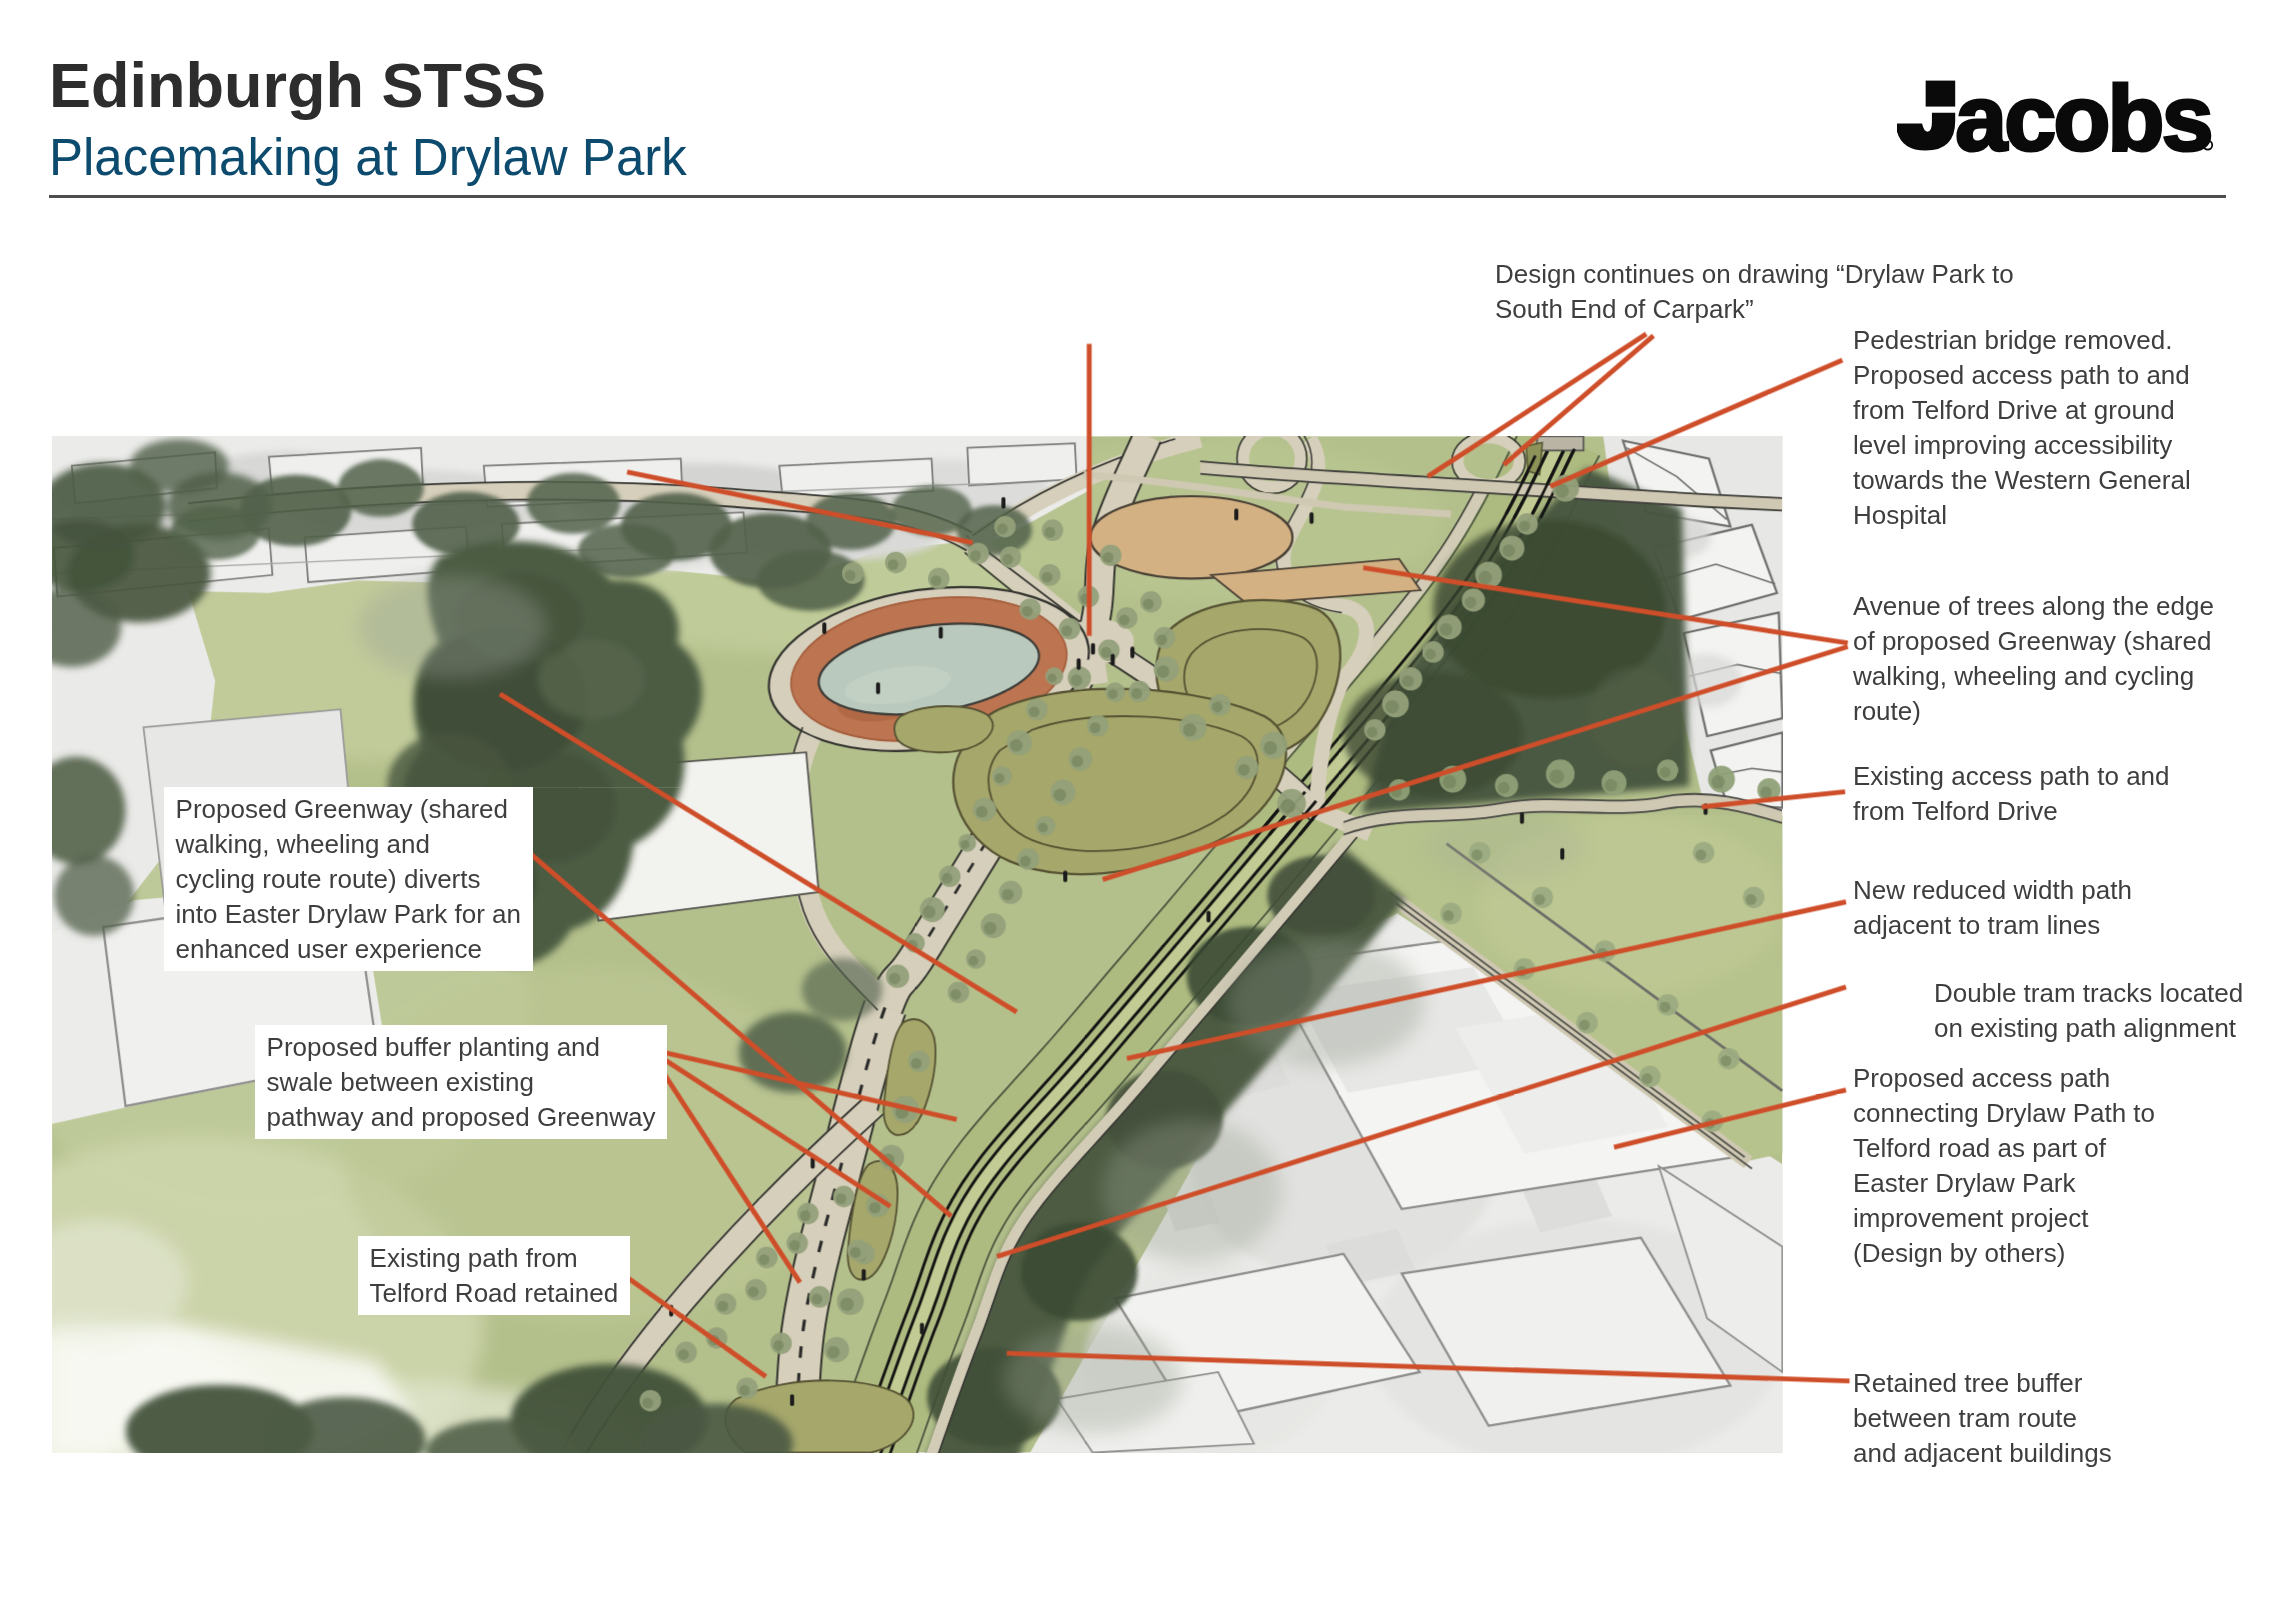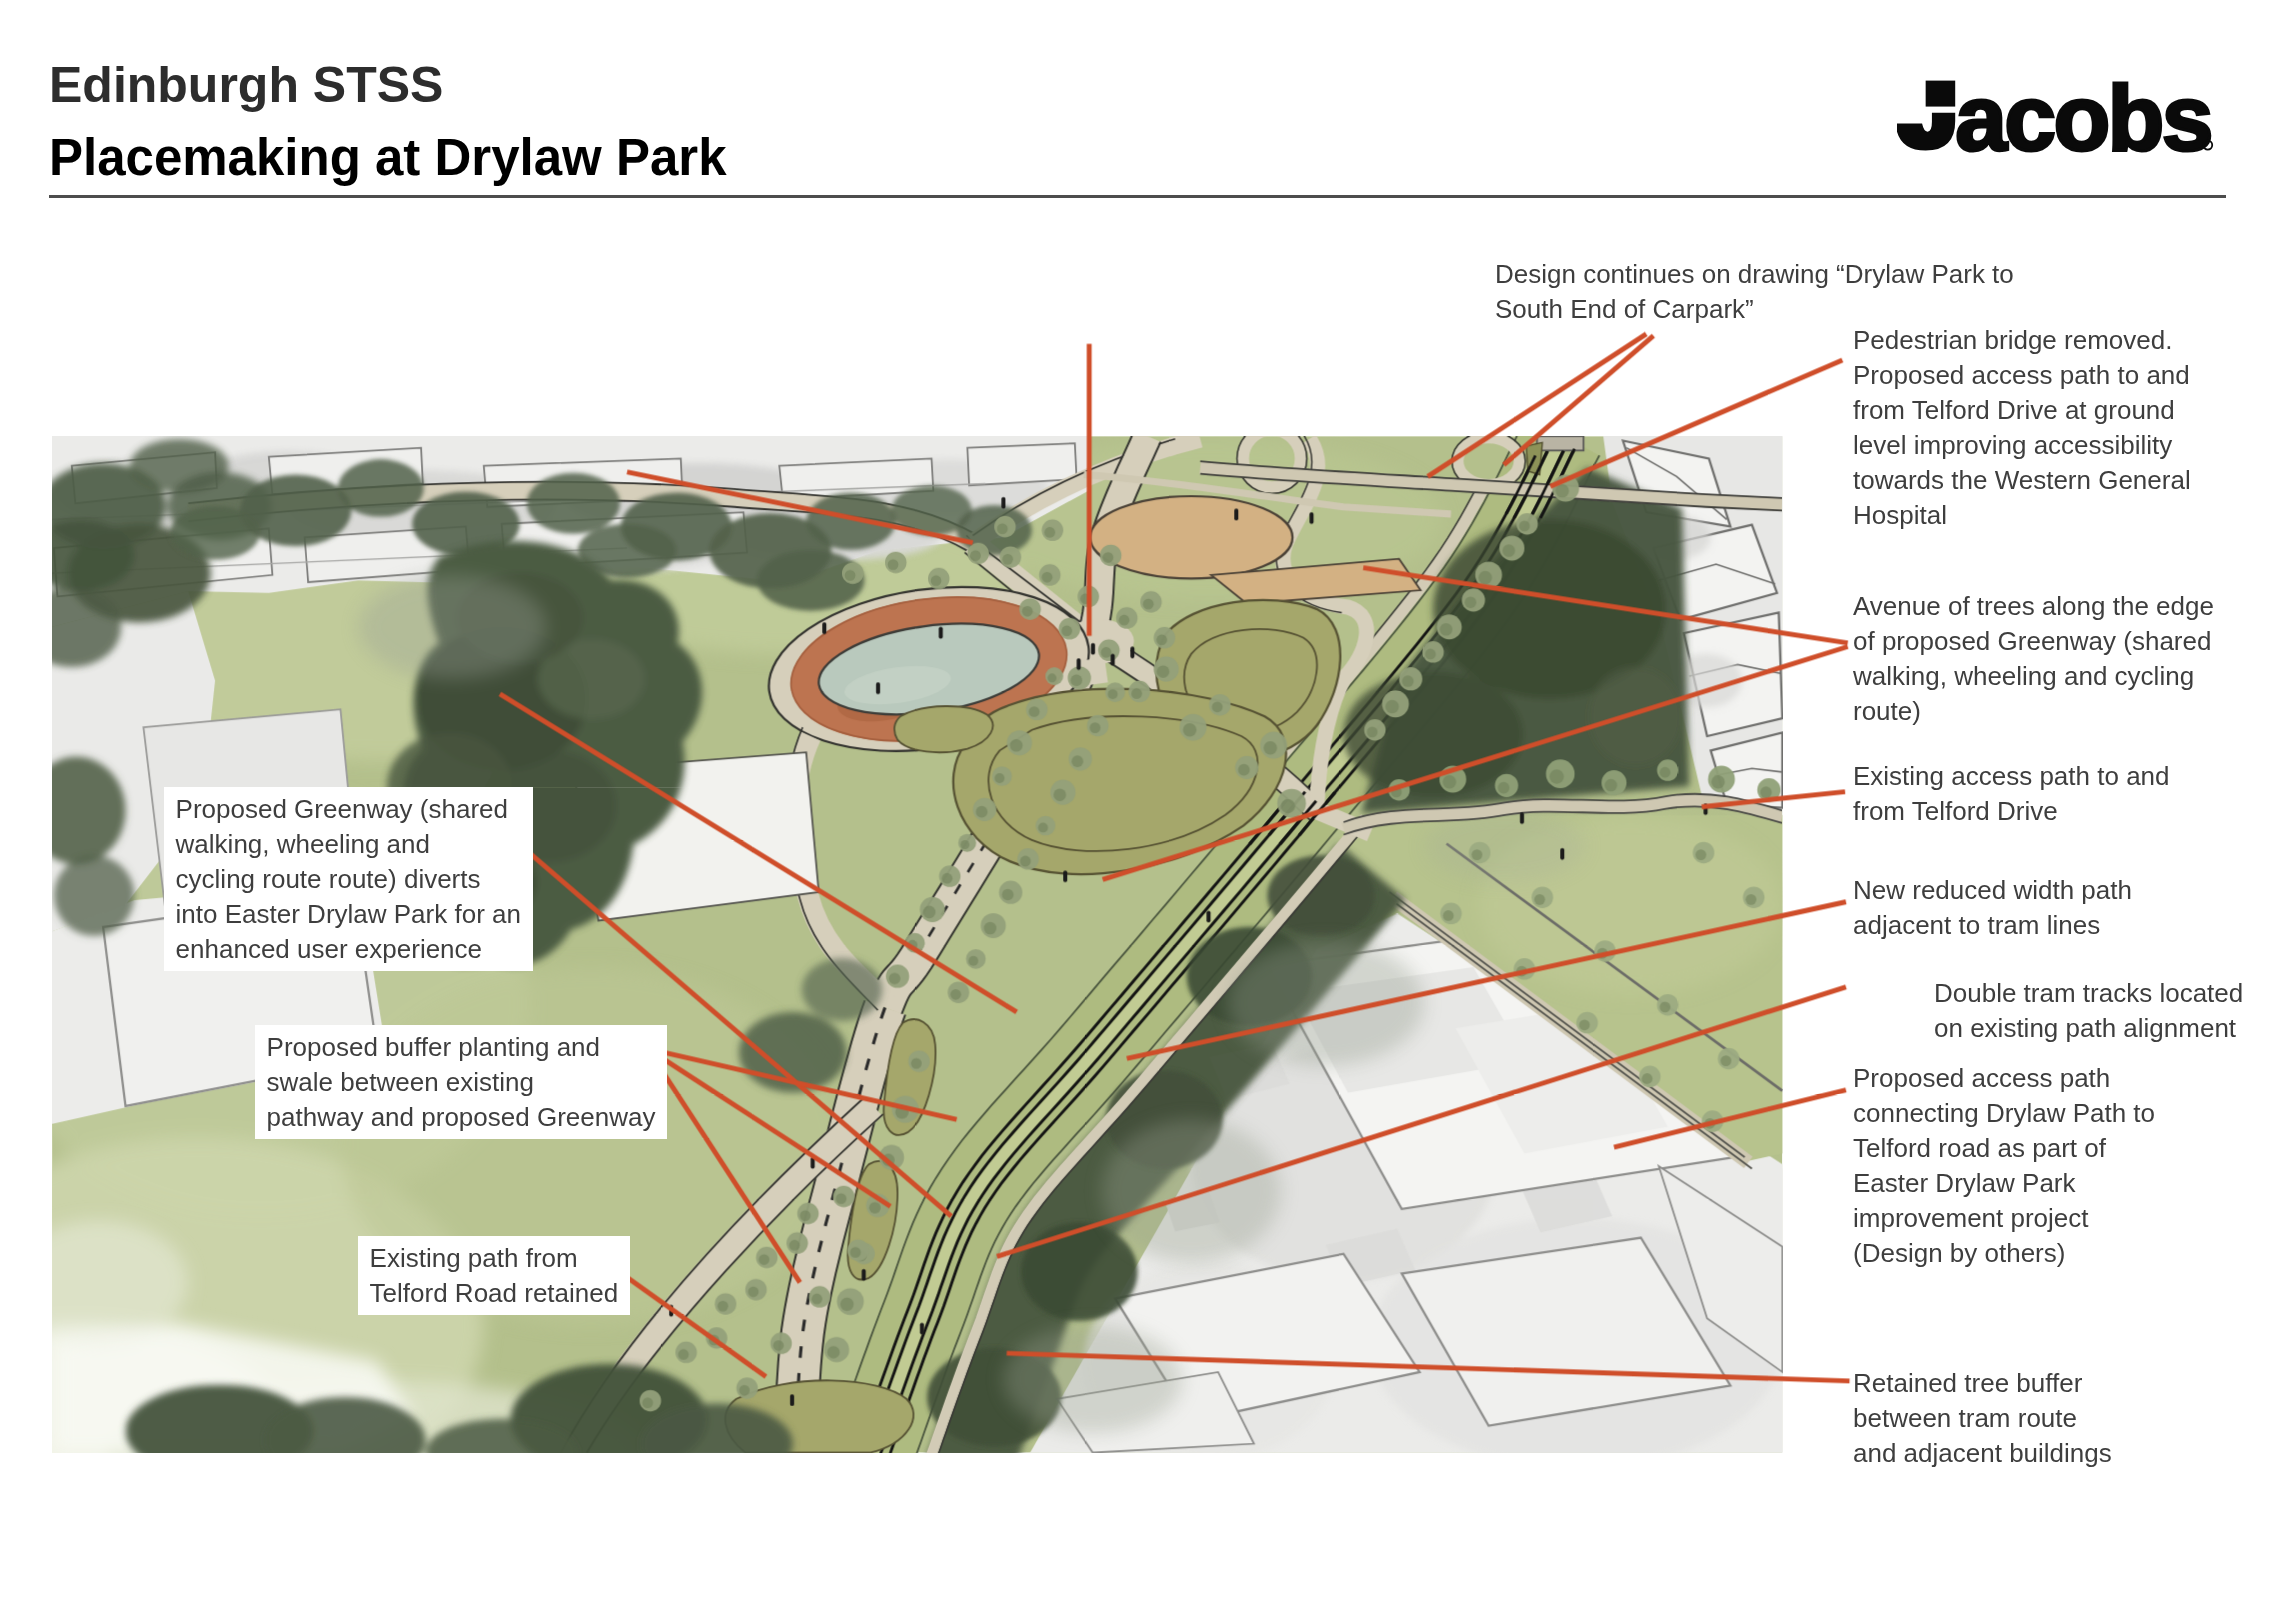--- a/index.html
+++ b/index.html
@@ -1,21 +1,21 @@
 <!DOCTYPE html>
 <html style="font-size:14.3px"><head>
 <meta charset="utf-8">
 <style>
 html,body{margin:0;padding:0;background:#ffffff;}
 body{width:2293px;height:1621px;font-family:"Liberation Sans",sans-serif;}
 .page{position:relative;width:2293px;height:1621px;overflow:hidden;background:#fff;}
 .ann{position:absolute;font-size:26px;line-height:35px;color:#3e3e3e;letter-spacing:0px;}
 .box{background:#ffffff;padding:4.5px 11.6px;}
-#title{position:absolute;left:49px;top:56px;font-size:50px;line-height:59px;font-weight:700;color:#2d2d2d;}
-#subtitle{position:absolute;left:49px;top:128px;font-size:51px;line-height:59px;font-weight:700;color:#000000;}
+#title{position:absolute;left:49px;top:56px;font-size:63px;line-height:59px;font-weight:700;color:#2d2d2d;}
+#subtitle{position:absolute;left:49px;top:128px;font-size:51px;line-height:59px;font-weight:400;color:#0c4a6e;}
 #rule{position:absolute;left:49px;top:195px;width:2177px;height:2.7px;background:#4d4d4d;}
 svg{position:absolute;left:0;top:0;}
 </style>
 </head>
 <body>
 <div class="page">
 
 <svg id="art" width="2293" height="1621" viewBox="0 0 2560 1810">
 <defs>
 <clipPath id="artclip">

